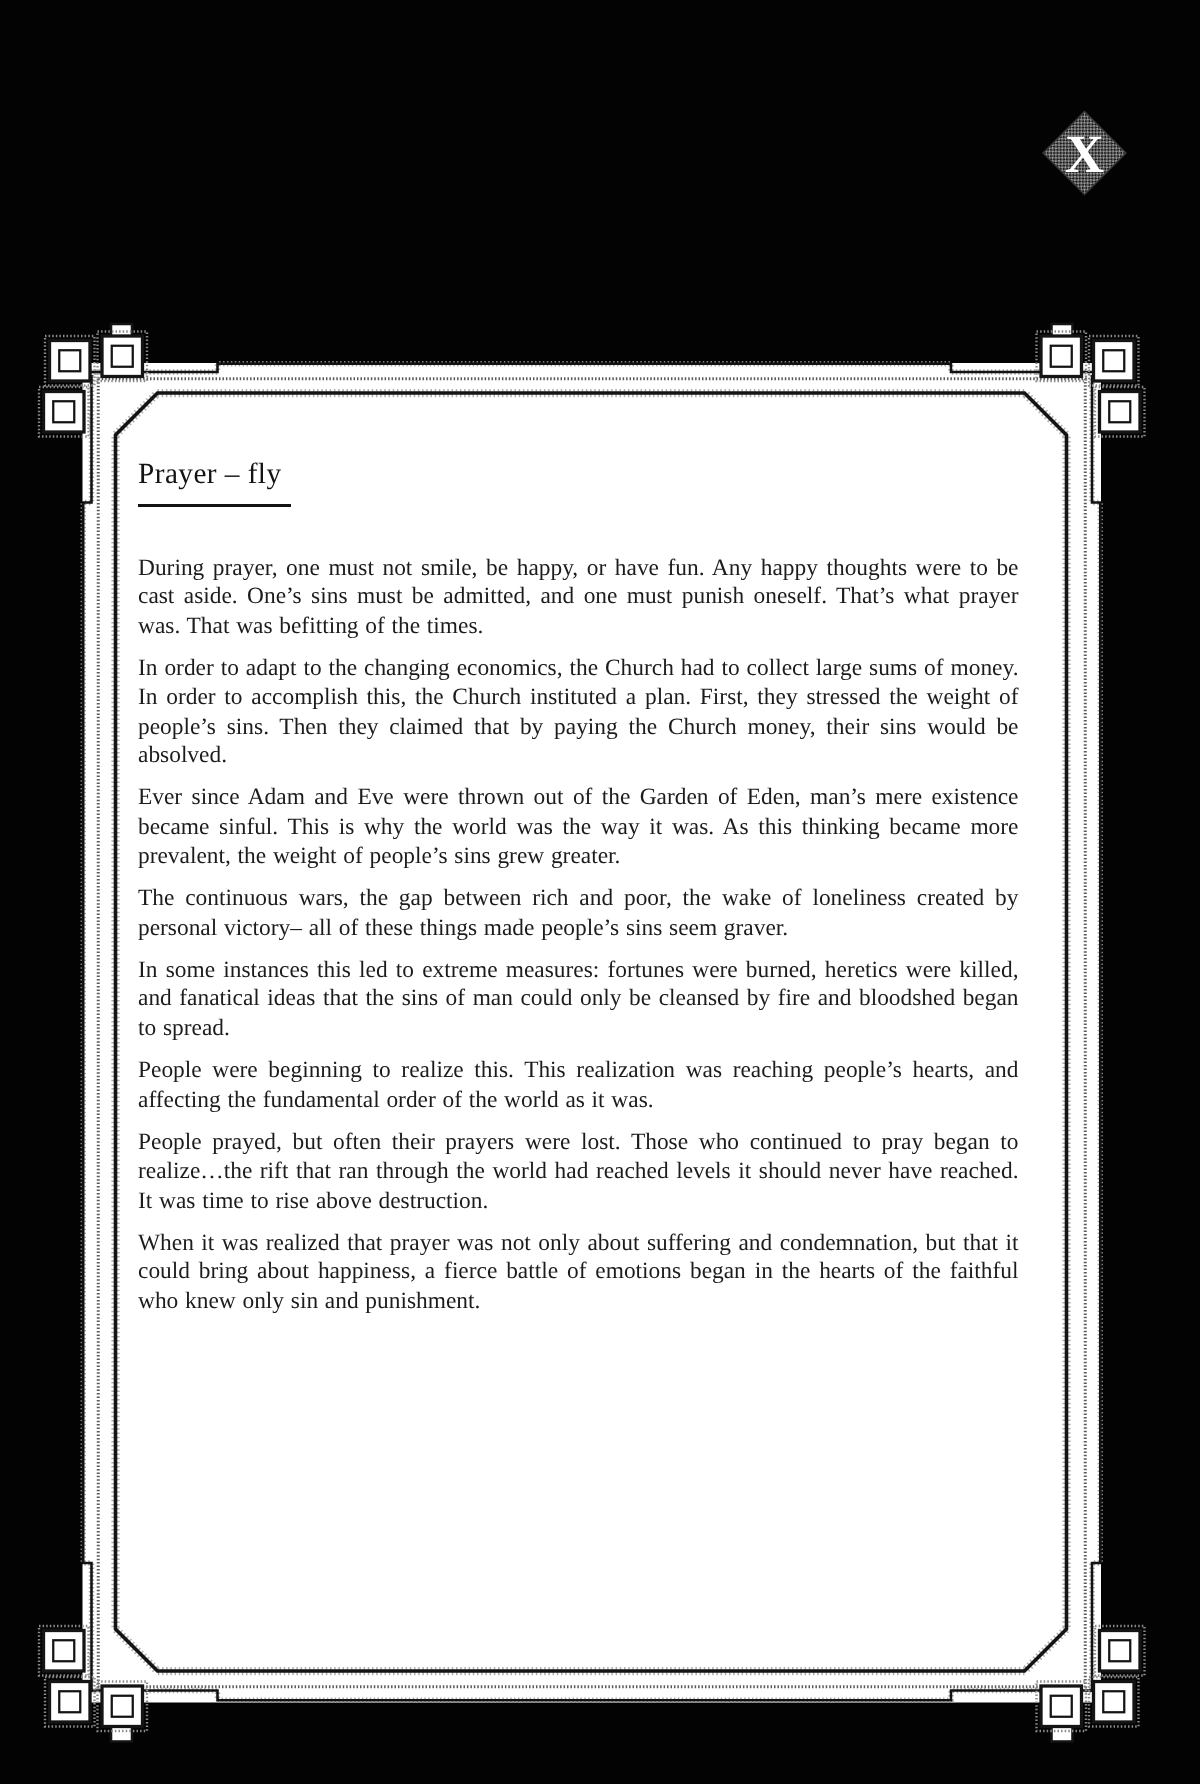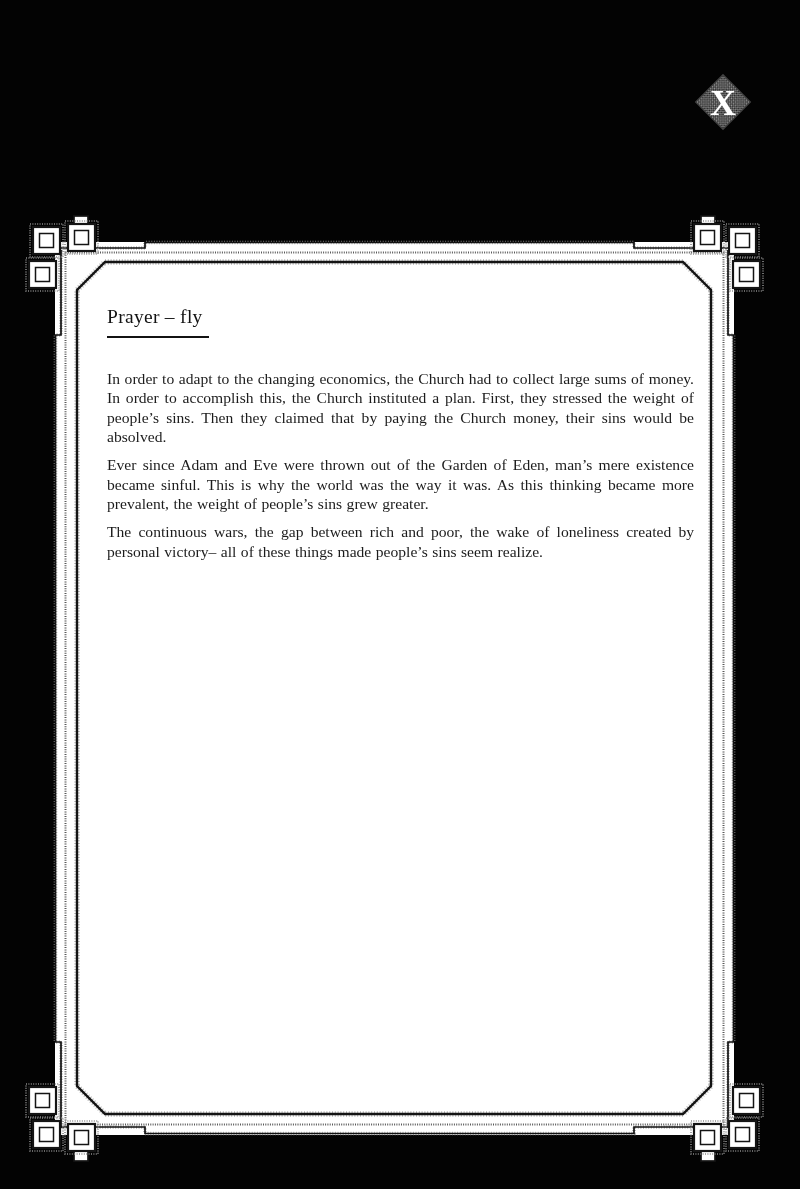--- a/index.html
+++ b/index.html
@@ -18,21 +18,21 @@
   .frame {
     position: absolute;
     left: 0;
     top: 0;
     width: 800px;
     height: 1189px;
     display: block;
   }
   .content {
     position: absolute;
-    left: 107px;
+    left: 92px;
     top: 305px;
     width: 587px;
     color: #1c1c1c;
   }
   .title {
     display: inline-block;
     margin: 0 0 31px 0;
     font-size: 19.5px;
     line-height: 24px;
     font-weight: normal;
@@ -123,18 +123,23 @@
     <g>
       <g transform="translate(723,102) rotate(45)">
         <rect x="-19.5" y="-19.5" width="39" height="39" fill="url(#checker)" stroke="#3a3a3a" stroke-width="1"></rect>
       </g>
       <text x="723" y="114.5" text-anchor="middle" fill="#ffffff" font-family="Liberation Serif, serif" font-size="36" font-weight="bold">X</text>
     </g>
   </svg>
 
   <div class="content">
     <h1 class="title">Prayer – fly</h1>
+    <p>During prayer, one must not smile, be happy, or have fun. Any happy thoughts were to be cast aside. One’s sins must be admitted, and one must punish oneself.  That’s what prayer was. That was befitting of the times.</p>
     <p>In order to adapt to the changing economics, the Church had to collect large sums of money. In order to accomplish this, the Church instituted a plan. First, they stressed the weight of people’s sins. Then they claimed that by paying the Church money, their sins would be absolved.</p>
     <p>Ever since Adam and Eve were thrown out of the Garden of Eden, man’s mere existence became sinful. This is why the world was the way it was. As this thinking became more prevalent, the weight of people’s sins grew greater.</p>
-    <p>The continuous wars, the gap between rich and poor, the wake of loneliness created by personal victory– all of these things made people’s sins seem realize.</p>
+    <p>The continuous wars, the gap between rich and poor, the wake of loneliness created by personal victory– all of these things made people’s sins seem graver.</p>
+    <p>In some instances this led to extreme measures: fortunes were burned, heretics were killed, and fanatical ideas that the sins of man could only be cleansed by fire and bloodshed began to spread.</p>
+    <p>People were beginning to realize this. This realization was reaching people’s hearts, and affecting the fundamental order of the world as it was.</p>
+    <p>People prayed, but often their prayers were lost. Those who continued to pray began to realize…the rift that ran through the world had reached levels it should never have reached. It was time to rise above destruction.</p>
+    <p>When it was realized that prayer was not only about suffering and condemnation, but that it could bring about happiness, a fierce battle of emotions began in the hearts of the faithful who knew only sin and punishment.</p>
   </div>
 
 </div>
 
 </body></html>

